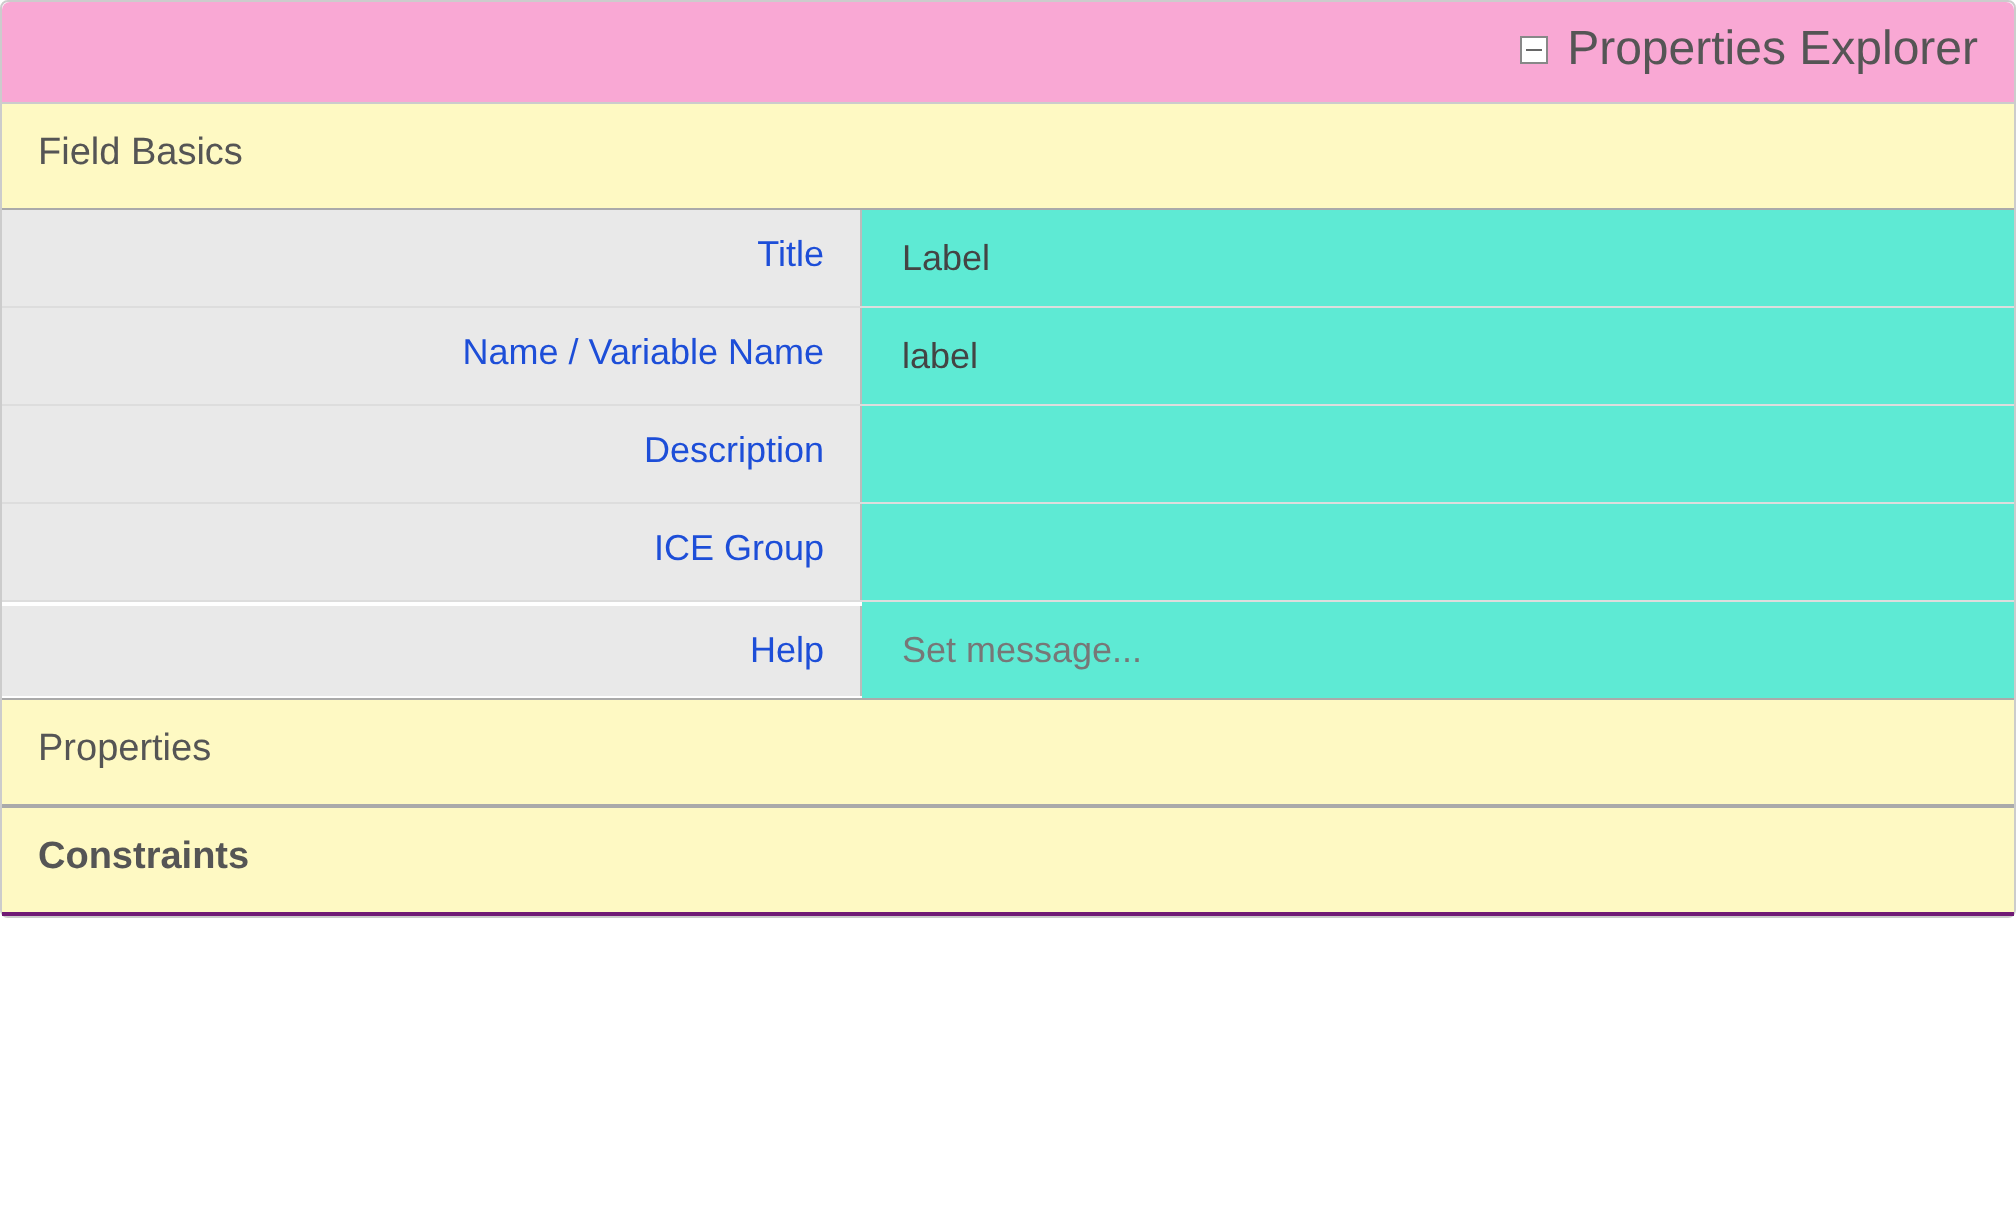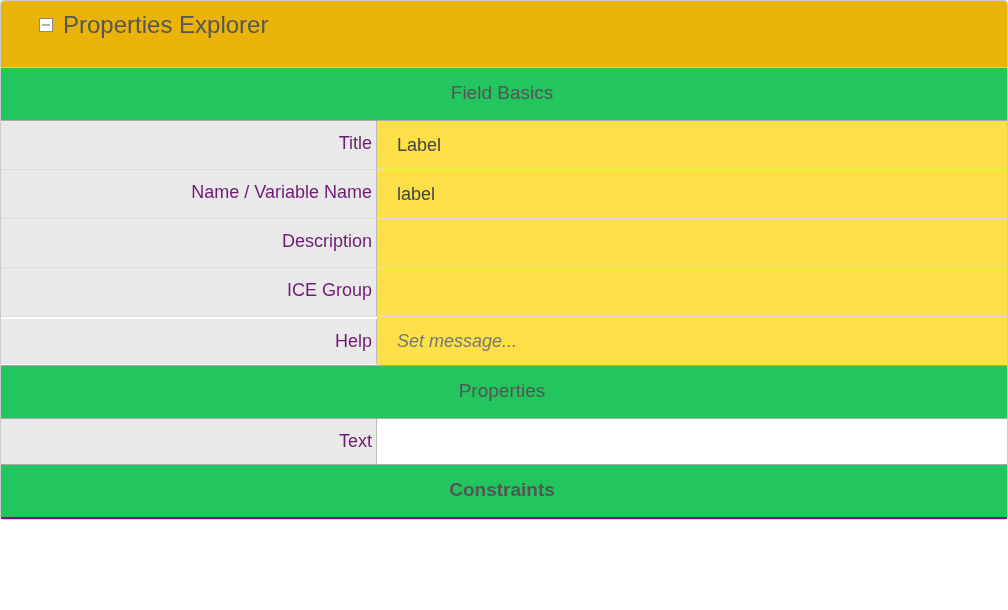--- a/index.html
+++ b/index.html
@@ -9,27 +9,28 @@
     background: #fff;
     color: #444;
   }
   .panel {
     border: 1px solid #ccc;
     border-radius: 4px;
     margin: 0;
     background: #fff;
   }
   .panel-header {
-    background: #eab308;
-    padding: 10px 18px 28px 38px;
+    background: #f9a8d4;
+    padding: 10px 18px 12px 38px;
     border-bottom: 1px solid #ccc;
     border-radius: 4px 4px 0 0;
     display: flex;
     align-items: center;
     gap: 10px;
+    justify-content: flex-end;
   }
   .collapse-icon {
     width: 14px;
     height: 14px;
     border: 1px solid #888;
     display: inline-flex;
     align-items: center;
     justify-content: center;
     font-size: 14px;
     line-height: 1;
@@ -49,53 +50,51 @@
   }
   .panel-title {
     font-size: 24px;
     font-weight: 400;
     color: #555;
   }
   .section-heading {
     padding: 14px 22px 16px 18px;
     font-size: 19px;
     color: #555;
-    background: #22c55e;
+    background: #fef9c3;
     border-bottom: 1px solid #aaa;
-    text-align: center;
   }
   .row {
     display: flex;
     align-items: stretch;
     border-bottom: 1px solid #ddd;
     background: #fff;
   }
   .row:last-child { border-bottom: 1px solid #aaa; align-items: center; }
   .row-label {
-    width: 376px;
+    width: 430px;
     flex-shrink: 0;
     background: #e9e9e9;
     border-right: 1px solid #bbb;
     text-align: right;
-    padding: 12px 4px 12px 18px;
+    padding: 12px 18px 12px 18px;
     font-size: 18px;
-    color: #701a75;
+    color: #1d4ed8;
   }
   .row-value {
     flex: 1;
     padding: 12px 20px;
     font-size: 18px;
     color: #444;
     min-height: 48px;
     display: flex;
     align-items: center;
-    background: #fde047;
+    background: #5eead4;
   }
   .row-value.placeholder {
-    font-style: italic;
     color: #777;
   }
   .section-group .row:last-of-type .row-label,
   .section-group .row:last-of-type .row-value {
     
   }
   .section-group { border-bottom: 0; }
   .section-group + .section-heading { border-top: 0; }
   .constraints-heading {
     border-bottom: 2px solid #701a75;
@@ -132,19 +131,18 @@
     </div>
     <div class="row">
       <div class="row-label">Help</div>
       <div class="row-value placeholder">Set message...</div>
     </div>
   </div>
 
   <div class="section-heading">Properties</div>
   <div class="section-group">
     <div class="row">
-      <div class="row-label">Text</div>
     </div>
   </div>
 
   <div class="section-heading constraints-heading">Constraints</div>
 
 </div>
 
 </body></html>

